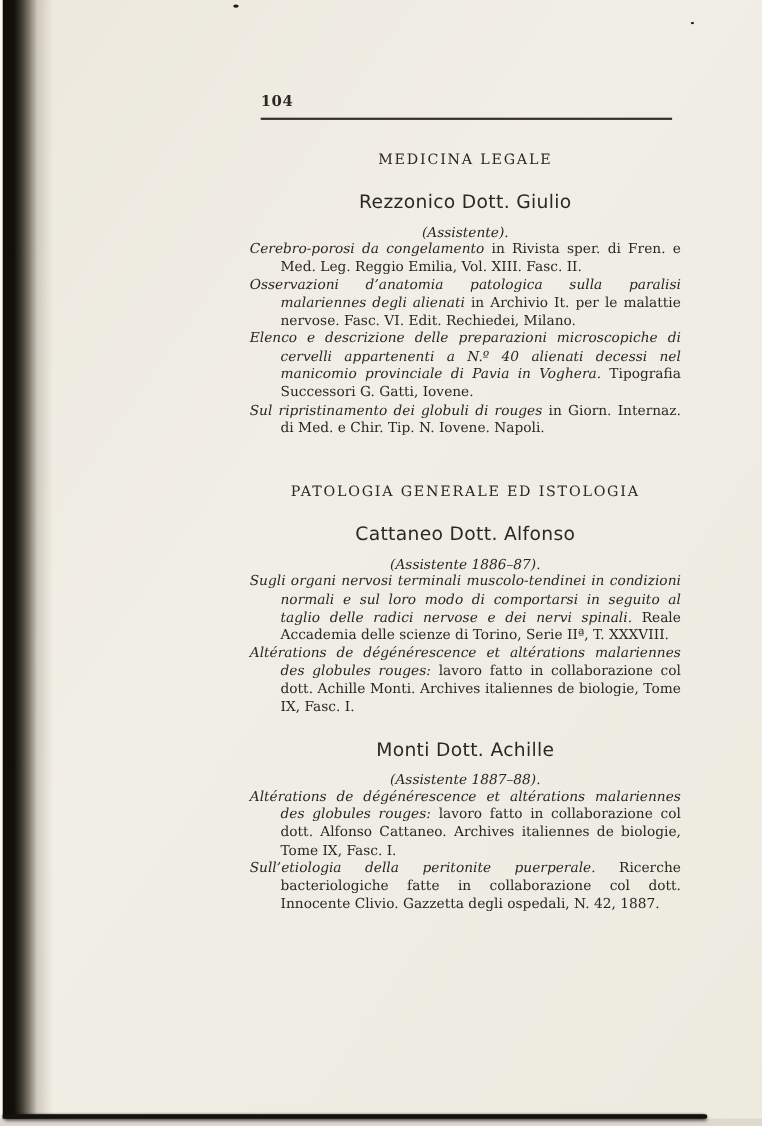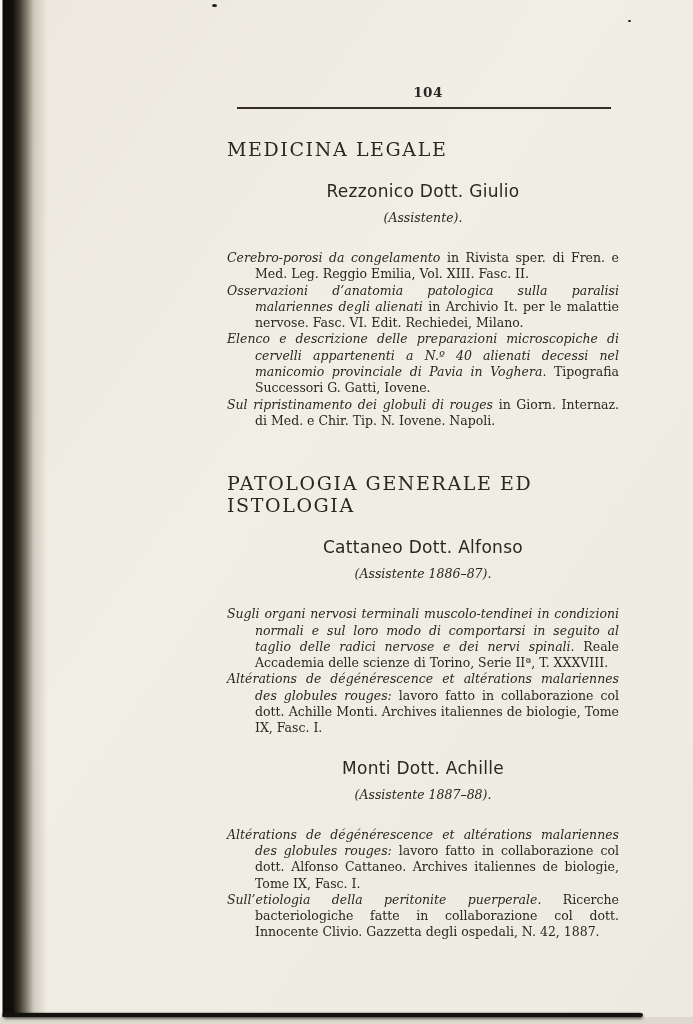--- a/index.html
+++ b/index.html
@@ -57,54 +57,52 @@
     position: absolute;
     left: 227px;
     top: 84px;
     width: 392px;
   }
   .page-number {
     margin: 0 0 0 10px;
     font-size: 13.5px;
     font-weight: bold;
     letter-spacing: 0.5px;
-    text-align: center;
   }
   .header-rule {
     border: 0;
     border-top: 2px solid #332f28;
     width: 374px;
     margin: 7px 0 0 10px;
   }
   .section-heading {
     margin: 29px 0 0 0;
-    font-size: 19px;
+    font-size: 13px;
     font-weight: normal;
-    text-align: left;
+    text-align: center;
     letter-spacing: 1.6px;
   }
   .section-heading.second {
     margin-top: 43px;
   }
   .author-name {
     margin: 21px 0 0 0;
     font-family: "DejaVu Sans", sans-serif;
     font-size: 17px;
     font-weight: normal;
     text-align: center;
     letter-spacing: 0.3px;
   }
   .author-subtitle {
     margin: 9px 0 0 0;
     font-size: 12.5px;
     font-style: italic;
     text-align: center;
   }
   .entries {
-    margin-top: 25px;
   }
   .entry {
     margin: 0;
     font-size: 12.5px;
     line-height: 16.3px;
     text-align: justify;
     padding-left: 28px;
     text-indent: -28px;
   }
   .entry-title {

